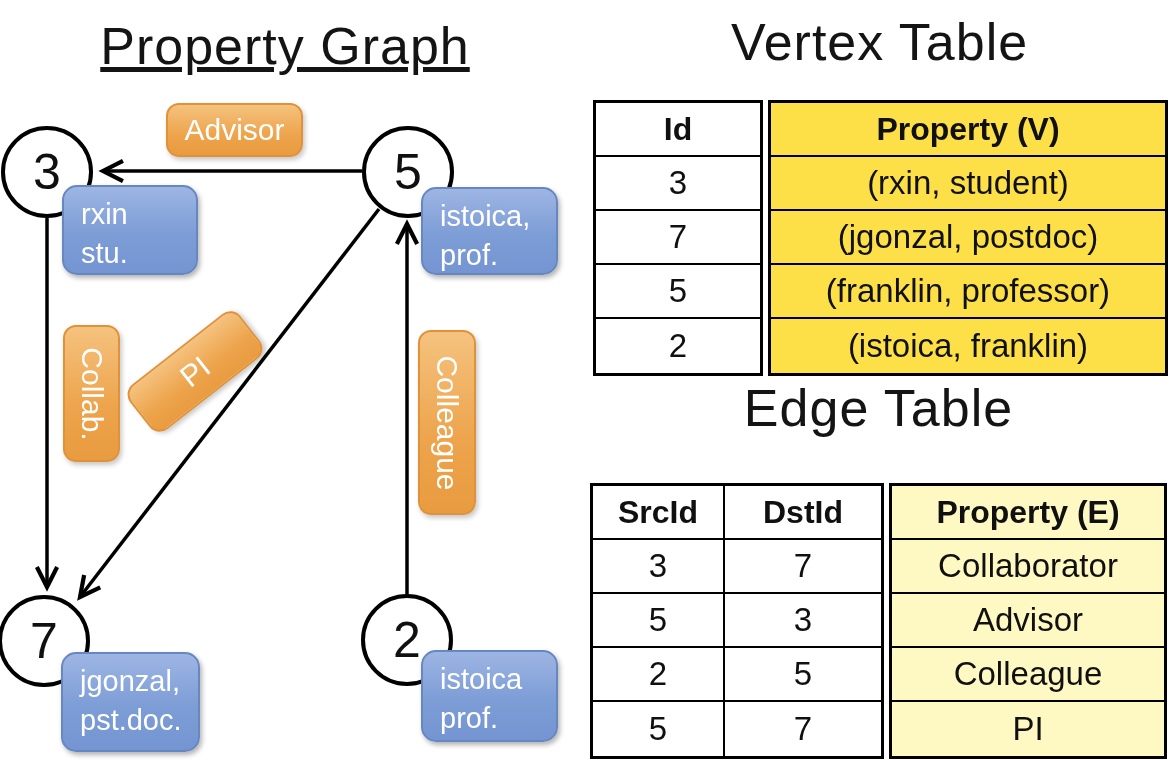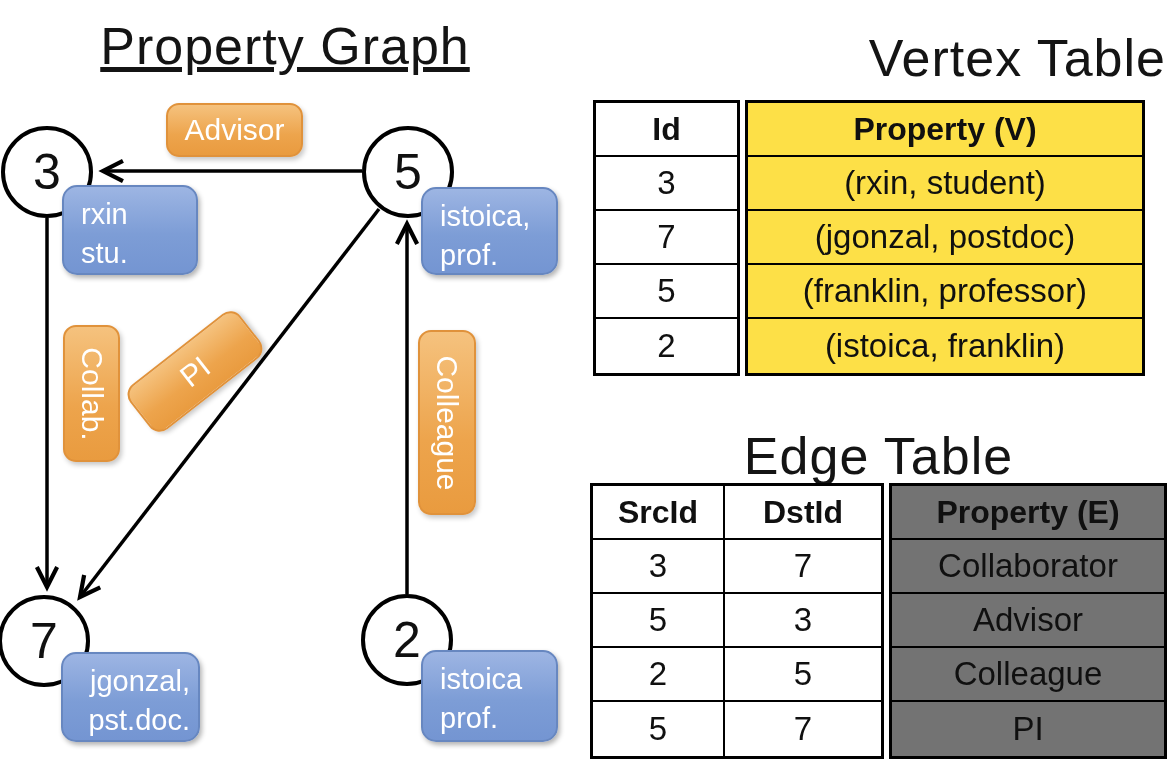--- a/index.html
+++ b/index.html
@@ -19,22 +19,22 @@
   .big-title {
     position: absolute;
     text-align: center;
     font-size: 52px;
     font-weight: 400;
     letter-spacing: 1px;
     color: #141414;
     white-space: nowrap;
   }
   #graph-title    { left: 30px;  top: 16px;  width: 510px; text-decoration: underline; }
-  #vertex-title   { left: 593px; top: 28px;  width: 573px; text-align: right; }
-  #edge-title     { left: 590px; top: 378px; width: 577px; margin-top: 48px; }
+  #vertex-title   { left: 593px; top: 12px;  width: 573px; }
+  #edge-title     { left: 590px; top: 378px; width: 577px; }
 
   
   #edges-svg {
     position: absolute;
     left: 0; top: 0;
     width: 585px; height: 760px;
     pointer-events: none;
   }
   .vertex {
     position: absolute;
@@ -63,21 +63,21 @@
     border-radius: 15px;
     color: #ffffff;
     font-size: 29px;
     line-height: 39px;
     padding: 8px 8px 4px 17px;
     box-shadow: 2px 3px 5px rgba(0,0,0,0.3);
     z-index: 3;
   }
   .vp-rxin     { left: 62px;  top: 185px; width: 136px; height: 90px; }
   .vp-franklin { left: 421px; top: 187px; width: 137px; height: 88px; }
-  .vp-jgonzal  { left: 61px;  top: 652px; width: 139px; height: 90px; text-align: right; }
+  .vp-jgonzal  { left: 61px;  top: 652px; width: 139px; height: 100px; }
   .vp-istoica  { left: 421px; top: 650px; width: 137px; height: 92px; }
 
   .elabel {
     position: absolute;
     box-sizing: border-box;
     background: linear-gradient(180deg, #f5c27e 0%, #eda44c 60%, #e99b3f 100%);
     border: 2px solid #e0923b;
     border-radius: 13px;
     color: #ffffff;
     font-size: 30px;
@@ -115,23 +115,23 @@
     display: flex;
     align-items: center;
     justify-content: center;
     font-size: 33px;
     color: #101010;
     white-space: nowrap;
   }
   .cell:last-child { border-bottom: none; }
   .cell.header { font-weight: bold; font-size: 32px; }
   .blue-col   .cell { background: #fde047; }
-  .orange-col .cell { background: #737373; }
-
-  .col-id   { width: 147px; }
+  .orange-col .cell { background: #fef9c3; }
+
+  .col-id   { width: 170px; }
   .col-vprop{ width: 400px; }
   .grp-srcdst { width: 294px; }
   .col-src  { width: 132px; }
   .col-dst  { flex: 1; }
   .col-eprop{ width: 278px; }
 </style>
 </head>
 <body>
 
 <div class="canvas">

